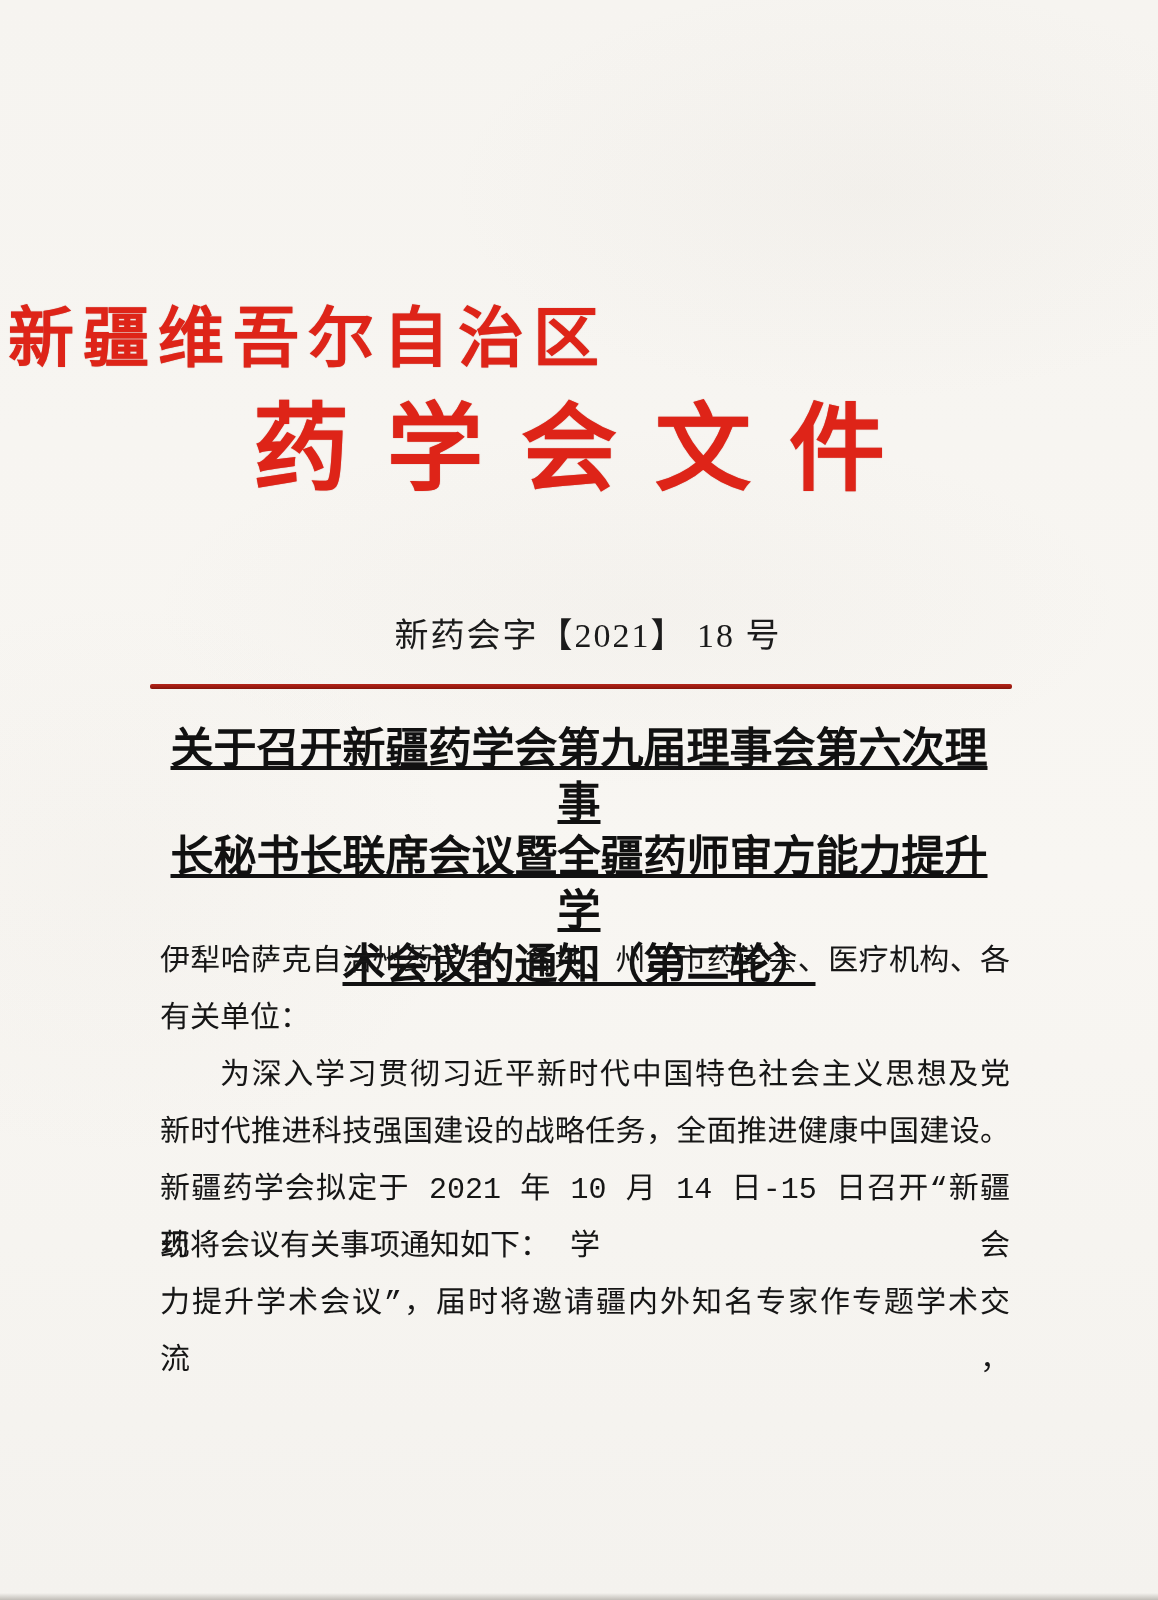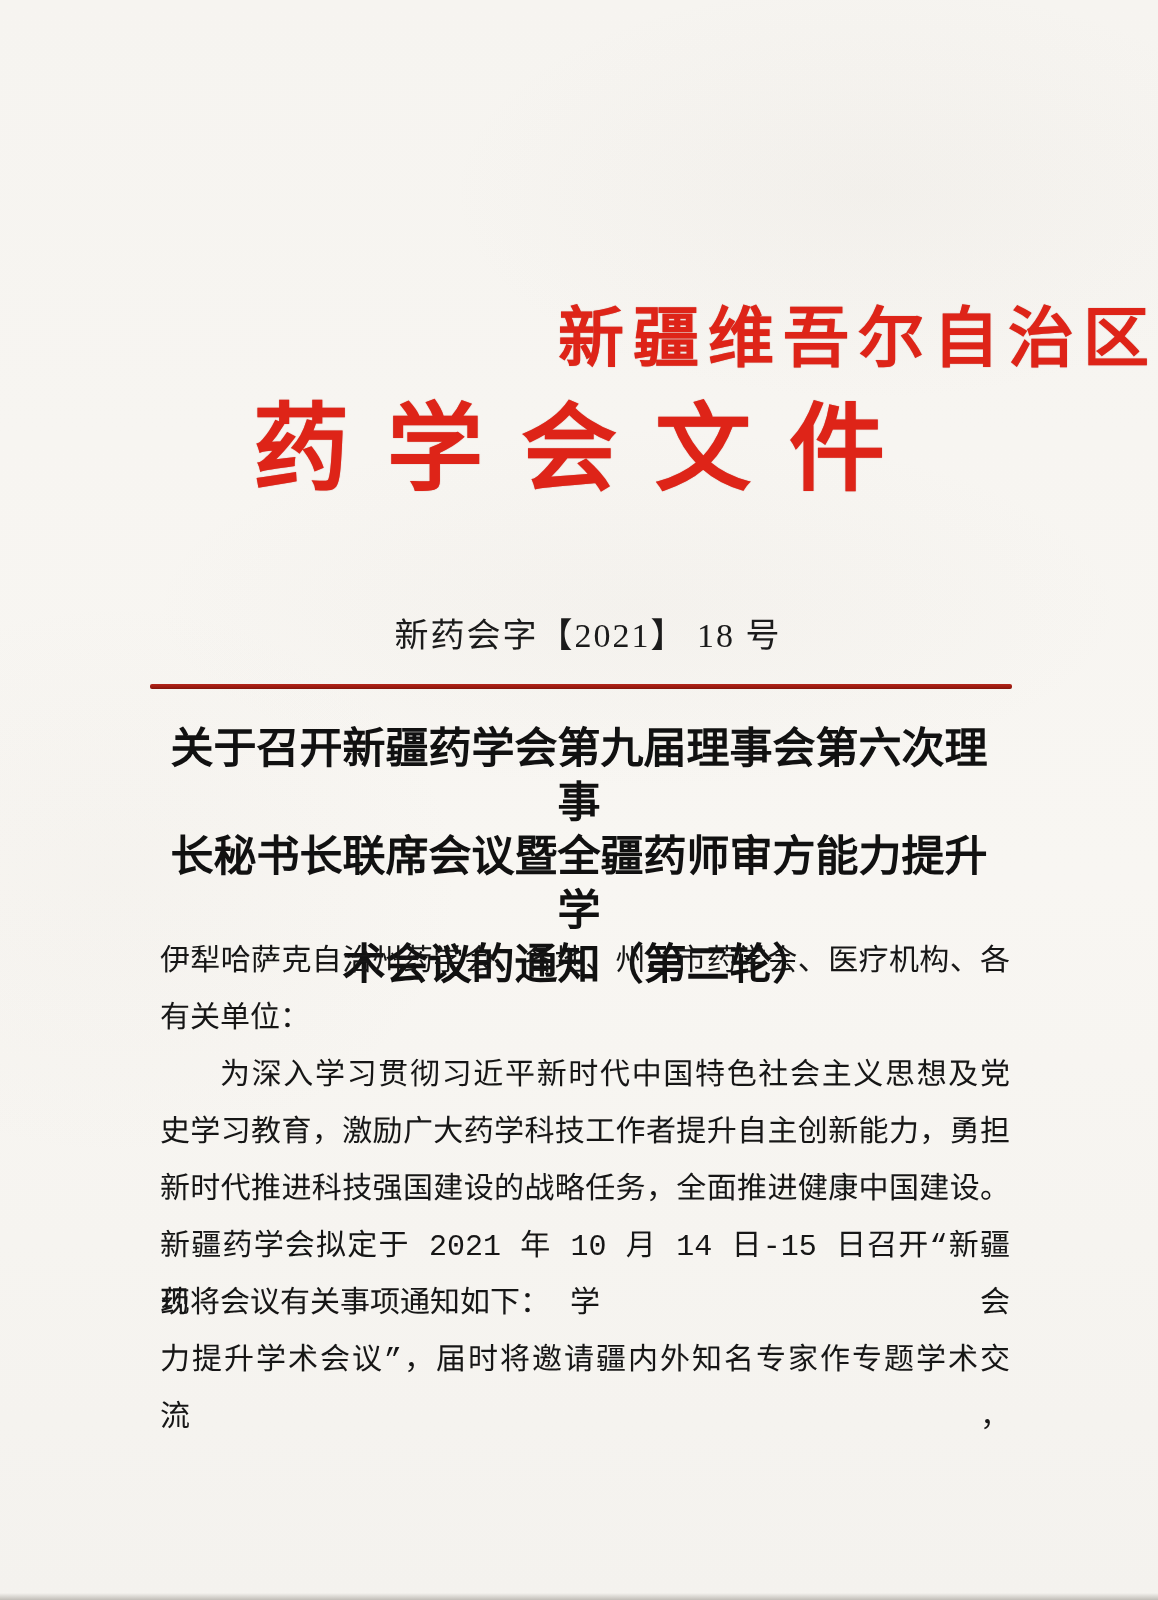--- a/index.html
+++ b/index.html
@@ -33,22 +33,22 @@
   }
   .letterhead{
     position:absolute;left:0;top:0;width:100%;
     text-align:center;
     color:var(--header-red);
     font-weight:bold;
   }
   .letterhead-line1{
     position:absolute;left:0;top:306px;width:100%;
     font-size:66px;line-height:1;
-    letter-spacing:9px;padding-left:20px;box-sizing:border-box;
-    text-align:right;font-weight:bold;color:var(--header-red);
+    letter-spacing:9px;padding-left:8px;box-sizing:border-box;
+    text-align:left;font-weight:bold;color:var(--header-red);
     text-shadow:0 0 1px rgba(160,20,10,0.55);
   }
   .letterhead-line2{
     position:absolute;left:0;top:398px;width:100%;
     font-size:96px;line-height:1.08;
     letter-spacing:38px;padding-left:18px;box-sizing:border-box;
     text-align:center;font-weight:bold;color:var(--header-red);
     text-shadow:0 0 1px rgba(160,20,10,0.55);
   }
   .doc-number{
@@ -64,21 +64,21 @@
     background:linear-gradient(180deg,#b3251a 0%,var(--divider-red) 60%,#7f150c 100%);
     border-radius:2px;
   }
   .title{
     position:absolute;left:154px;top:722px;width:850px;
     margin:0;
     font-size:43px;line-height:54px;font-weight:bold;
     text-align:center;
     color:#111;
   }
-  .title-line{display:block;}
+  .title-line{display:block;text-decoration:underline;}
   .body-text{
     position:absolute;left:160px;top:934px;width:850px;
     font-size:30px;line-height:57px;
     color:#161616;
     font-family:Liberation Mono, monospace;
   }
   .body-line{
     height:57px;
     white-space:nowrap;
   }
@@ -113,21 +113,20 @@
   <h1 class="title">
     <span class="title-line">关于召开新疆药学会第九届理事会第六次理事</span>
     <span class="title-line">长秘书长联席会议暨全疆药师审方能力提升学</span>
     <span class="title-line">术会议的通知（第二轮）</span>
   </h1>
 
   <div class="body-text">
     <div class="body-line justify">伊犁哈萨克自治州药学会、各地、州、市药学会、医疗机构、各</div>
     <div class="body-line">有关单位：</div>
     <div class="body-line justify indent">为深入学习贯彻习近平新时代中国特色社会主义思想及党</div>
-    <div class="body-line justify">史学习教育，激励广大药学科技工作者提升自主创新能力，勇担</div>
     <div class="body-line justify">新时代推进科技强国建设的战略任务，全面推进健康中国建设。</div>
     <div class="body-line justify">新疆药学会拟定于 2021 年 10 月 14 日-15 日召开“新疆药学会</div>
     <div class="body-line">现将会议有关事项通知如下：</div>
     <div class="body-line justify">力提升学术会议”，届时将邀请疆内外知名专家作专题学术交流，</div>
   </div>
 
   <div class="scan-bottom-edge"></div>
 </div>
 
 </body></html>

